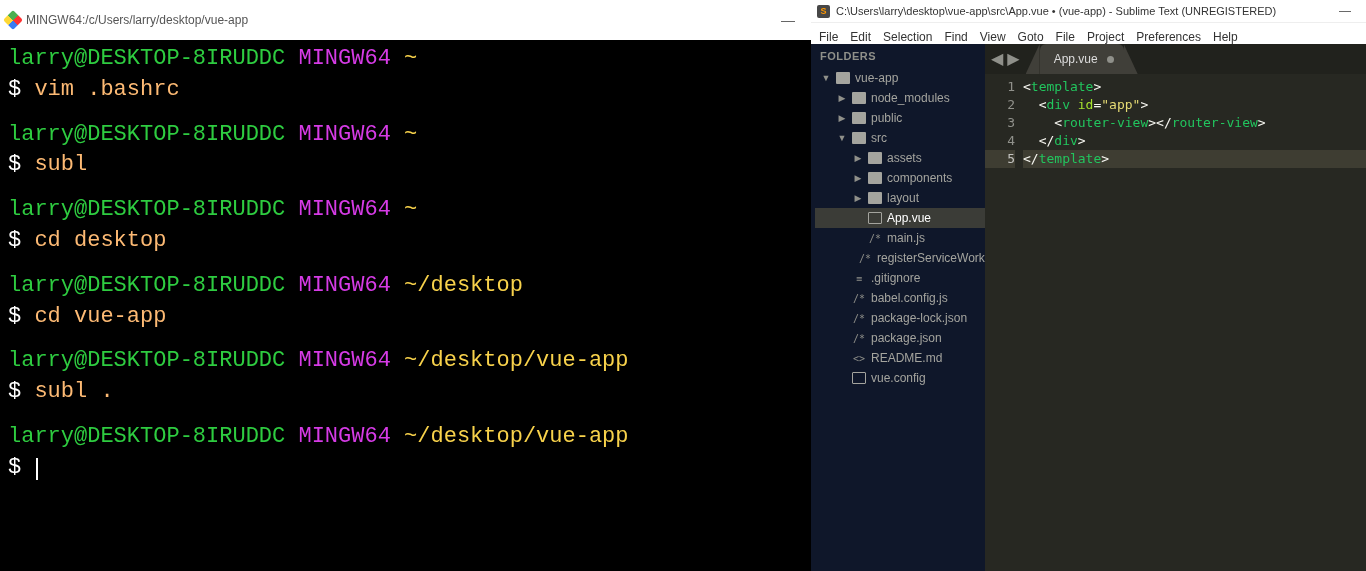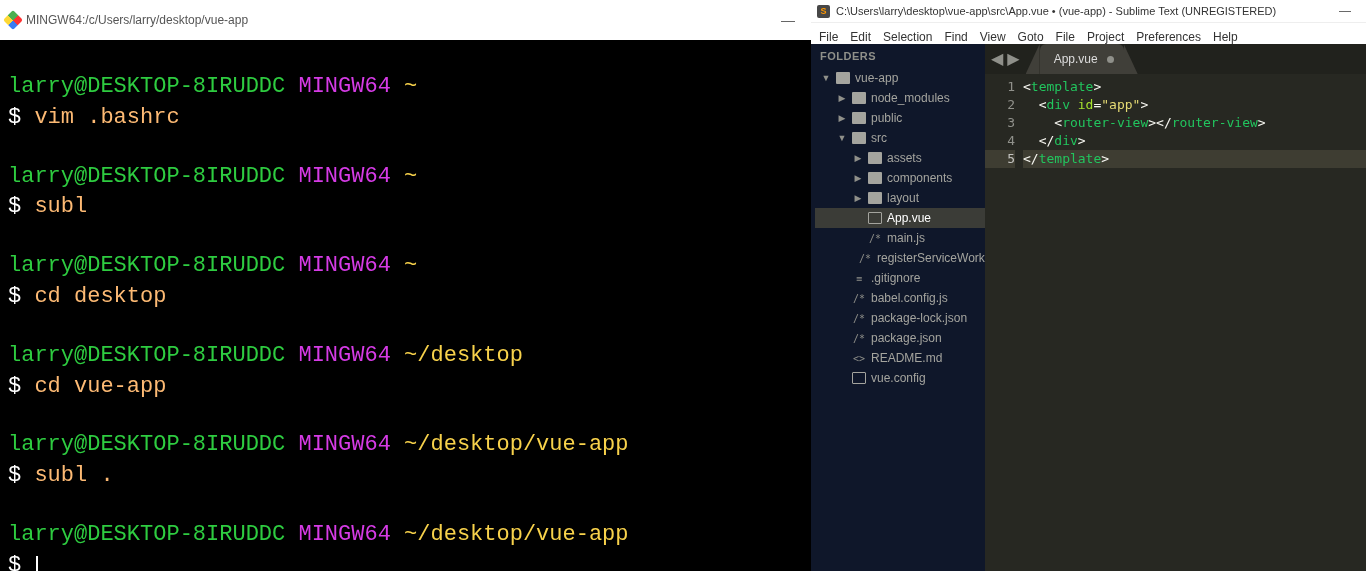--- a/index.html
+++ b/index.html
@@ -10,21 +10,21 @@
   .term-titlebar .t-icon { width: 14px; height: 14px; background: conic-gradient(#f33 0 25%,#3a7cf2 0 50%,#fdd835 0 75%,#4caf50 0 100%); border-radius: 2px; transform: rotate(45deg); }
   .term-titlebar .spacer { flex: 1; }
   .term-titlebar .win-btn { width: 34px; text-align: center; color: #666; font-size: 14px; }
   .term-body { flex: 1; padding: 4px 8px; font-size: 22px; line-height: 1.4; font-family: Consolas, "Courier New", monospace; color: #fff; white-space: pre; overflow:hidden;}
   .term-body .user { color: #2ecc40; }
   .term-body .host { color: #d63be6; }
   .term-body .path { color: #f8d24b; }
   .term-body .dollar { color: #fff; }
   .term-body .cmd { color: #fdba74; }
   .term-body .cursor { display:inline-block; width: 2px; height: 22px; background: #fff; vertical-align: text-bottom; margin-left:2px;}
-  .term-body .block { margin-bottom: 14px; margin-top: 28px; }
+  .term-body .block { margin-bottom: 14px; }
   
   .sublime { flex: 1; height: 571px; background: #272822; display: flex; flex-direction: column; color: #ccc; font-family: "Segoe UI", sans-serif; }
   .sub-titlebar { height: 22px; background: #fff; color: #333; display: flex; align-items: center; gap: 6px; padding: 0 6px; font-size: 11px; }
   .sub-titlebar .s-icon { width: 13px; height: 13px; background: #474747; border-radius: 2px; display:flex; align-items:center; justify-content:center;}
   .sub-titlebar .s-icon::after{content:"S"; color:#ff9800; font:bold 9px sans-serif;}
   .sub-titlebar .spacer { flex:1; }
   .sub-titlebar .win-btn { width: 30px; text-align: center; color: #555; font-size: 12px; }
   .menubar { height: 22px; background: #fff; display: flex; align-items: flex-end; gap: 12px; padding: 0 8px; font-size: 12px; color: #333; border-top:1px solid #eee;}
   .menubar span{cursor:default;}
   .sub-main { flex: 1; display: flex; overflow:hidden; }

